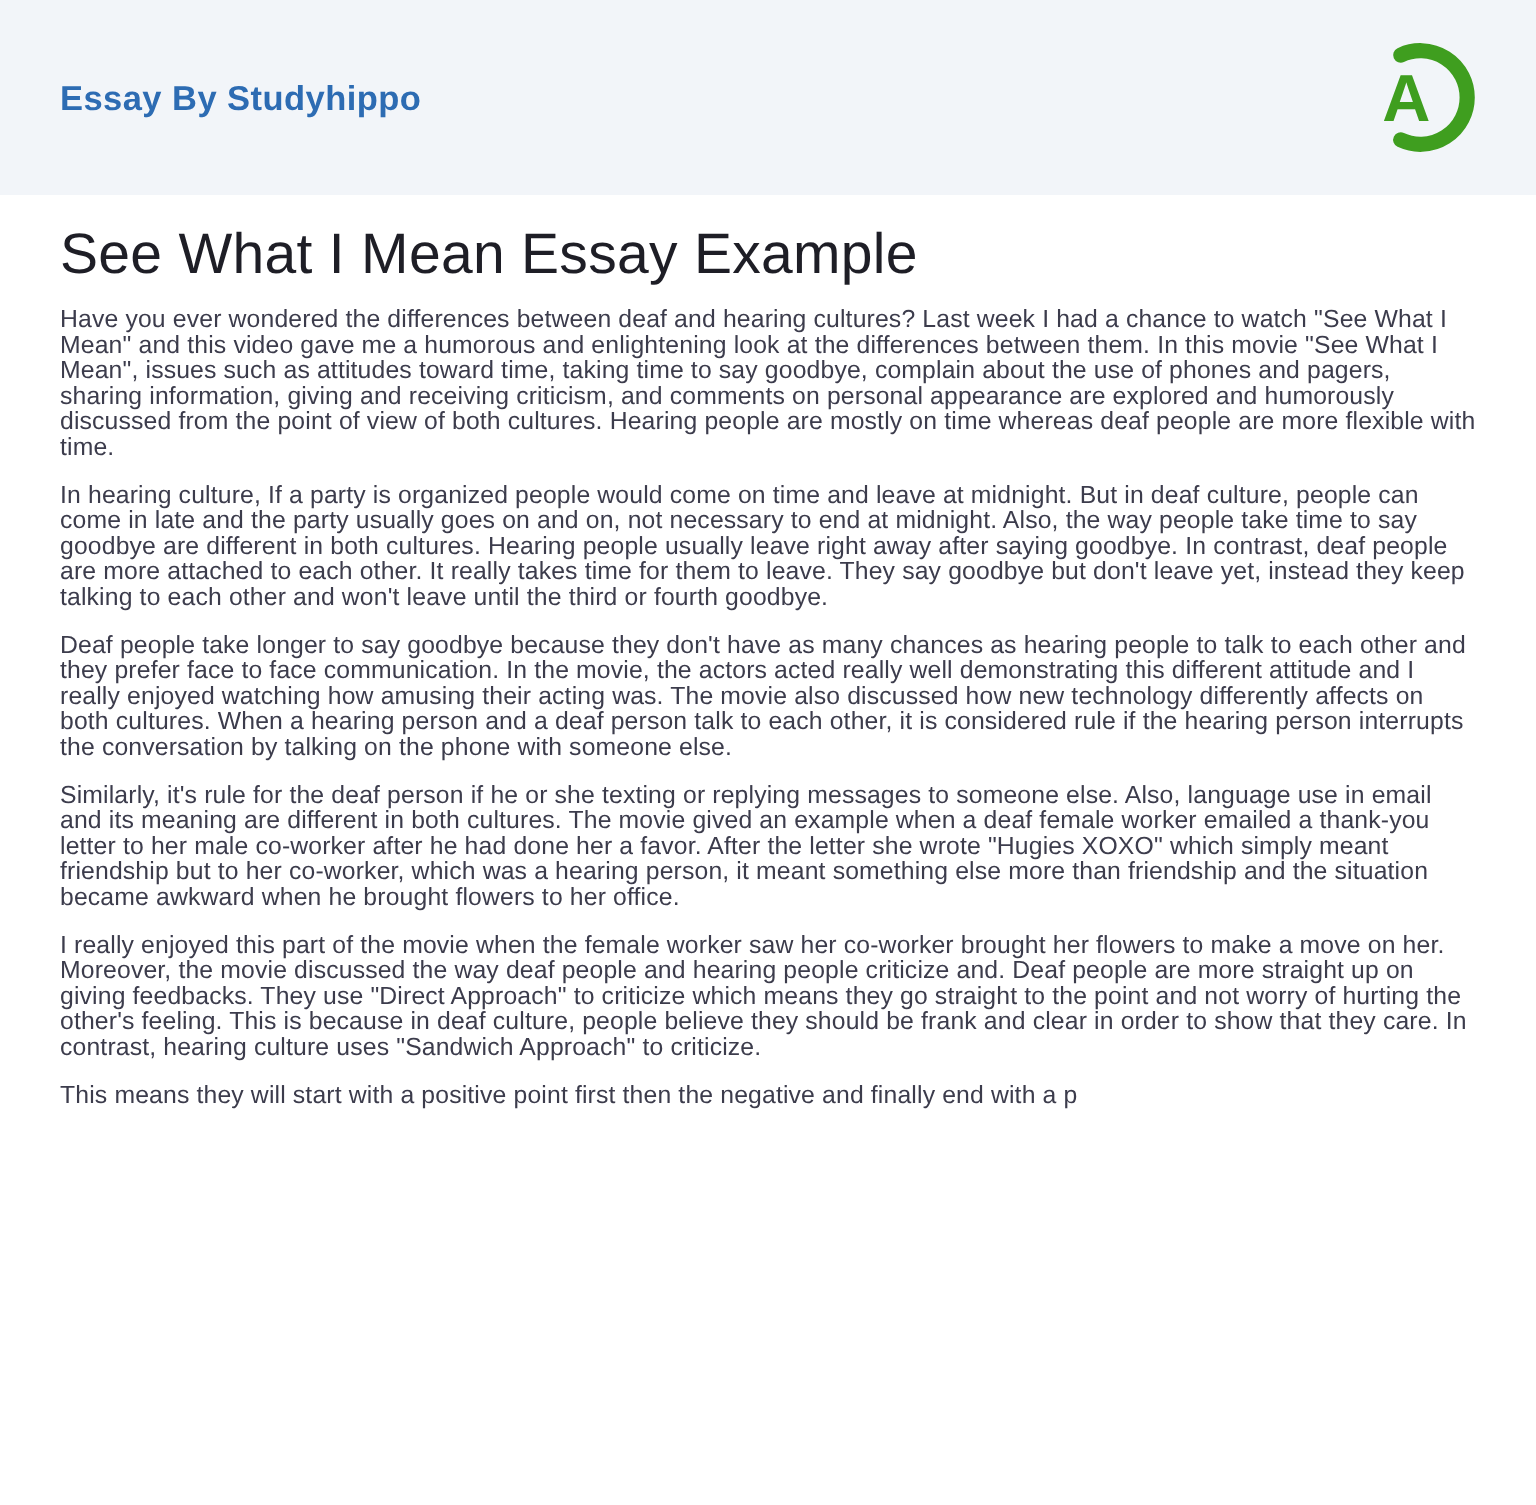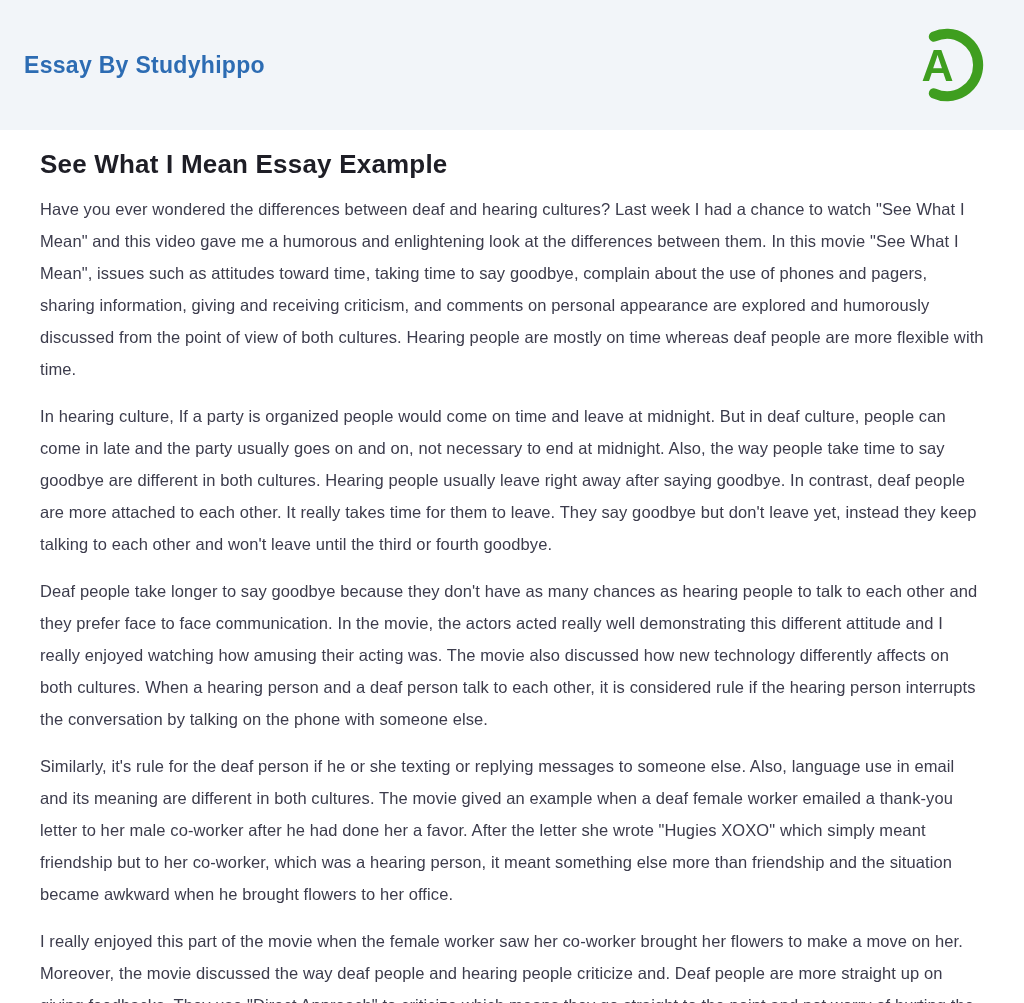--- a/index.html
+++ b/index.html
@@ -10,21 +10,21 @@
     margin: 0 auto;
     font-family: "Liberation Sans", sans-serif;
     color: #3c3c4c;
   }
   .header {
     background: #f2f5f9;
     height: 130px;
     display: flex;
     align-items: center;
     justify-content: space-between;
-    padding: 0 38px 0 24px;
+    padding: 0 38px 0 40px;
   }
   .header-left { display: flex; flex-direction: column; gap: 13px; }
   .site-title {
     color: #2d6cb3;
     font-size: 23px;
     font-weight: 700;
     letter-spacing: 0.3px;
   }
   .page-url {
     color: #2d6cb3;
@@ -32,28 +32,28 @@
     font-weight: 400;
     text-decoration: none;
     letter-spacing: 0.2px;
   }
   .logo { width: 78px; height: 78px; display: block; cursor: pointer; }
   .content {
     padding: 19px 40px 0 40px;
   }
   .page-title {
     color: #1e1e26;
-    font-size: 26px;
-    font-weight: 700;
+    font-size: 38px;
+    font-weight: 400;
     letter-spacing: 0.2px;
     margin-bottom: 13px;
   }
   .essay p {
     font-size: 16.5px;
-    line-height: 32px;
+    line-height: 17px;
     color: #3c3c4c;
     margin-bottom: 15px;
     letter-spacing: 0.1px;
   }
 </style>
 </head>
 <body>
 
 <div class="header">
   <div class="header-left">
@@ -66,14 +66,15 @@
 </div>
 
 <div class="content">
   <h1 class="page-title">See What I Mean Essay Example</h1>
   <div class="essay">
     <p>Have you ever wondered the differences between deaf and hearing cultures? Last week I had a chance to watch "See What I Mean" and this video gave me a humorous and enlightening look at the differences between them. In this movie "See What I Mean", issues such as attitudes toward time, taking time to say goodbye, complain about the use of phones and pagers, sharing information, giving and receiving criticism, and comments on personal appearance are explored and humorously discussed from the point of view of both cultures. Hearing people are mostly on time whereas deaf people are more flexible with time.</p>
     <p>In hearing culture, If a party is organized people would come on time and leave at midnight. But in deaf culture, people can come in late and the party usually goes on and on, not necessary to end at midnight. Also, the way people take time to say goodbye are different in both cultures. Hearing people usually leave right away after saying goodbye. In contrast, deaf people are more attached to each other. It really takes time for them to leave. They say goodbye but don't leave yet, instead they keep talking to each other and won't leave until the third or fourth goodbye.</p>
     <p>Deaf people take longer to say goodbye because they don't have as many chances as hearing people to talk to each other and they prefer face to face communication. In the movie, the actors acted really well demonstrating this different attitude and I really enjoyed watching how amusing their acting was. The movie also discussed how new technology differently affects on both cultures. When a hearing person and a deaf person talk to each other, it is considered rule if the hearing person interrupts the conversation by talking on the phone with someone else.</p>
     <p>Similarly, it's rule for the deaf person if he or she texting or replying messages to someone else. Also, language use in email and its meaning are different in both cultures. The movie gived an example when a deaf female worker emailed a thank-you letter to her male co-worker after he had done her a favor. After the letter she wrote "Hugies XOXO" which simply meant friendship but to her co-worker, which was a hearing person, it meant something else more than friendship and the situation became awkward when he brought flowers to her office.</p>
     <p>I really enjoyed this part of the movie when the female worker saw her co-worker brought her flowers to make a move on her. Moreover, the movie discussed the way deaf people and hearing people criticize and. Deaf people are more straight up on giving feedbacks. They use "Direct Approach" to criticize which means they go straight to the point and not worry of hurting the other's feeling. This is because in deaf culture, people believe they should be frank and clear in order to show that they care. In contrast, hearing culture uses "Sandwich Approach" to criticize.</p>
+    <p>This means they will start with a positive point first then the negative and finally end with a p</p>
   </div>
 </div>
 
 </body></html>

